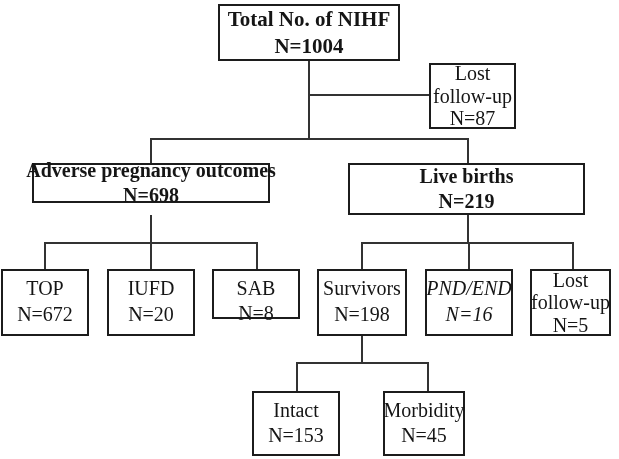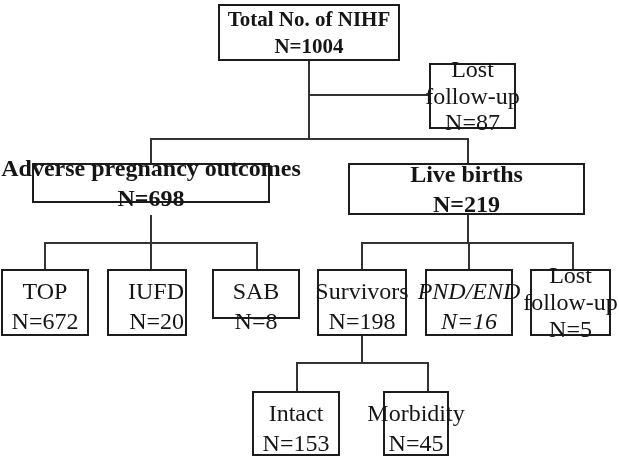--- a/index.html
+++ b/index.html
@@ -14,21 +14,21 @@
   }
   .node {
     position: absolute;
     box-sizing: border-box;
     border: 2px solid #1c1c1c;
     background: #ffffff;
     display: flex;
     flex-direction: column;
     align-items: center;
     text-align: center;
-    font-size: 24px;
+    font-size: 20px;
     line-height: 1.25;
   }
   .node.center { justify-content: center; font-weight: bold; }
   .node.spread { justify-content: space-between; padding: 5px 1px 7px 1px; }
   .node.tri { justify-content: center; line-height: 1.12; }
   .node.big { font-size: 21px; }
   .conn {
     position: absolute;
     background: #333333;
   }
@@ -78,21 +78,21 @@
   <div class="node center" style="left:348px; top:163px; width:237px; height:52px;">
     <span>Live births</span>
     <span>N=219</span>
   </div>
 
   <div class="node spread" style="left:1px; top:269px; width:88px; height:67px;">
     <span>TOP</span>
     <span>N=672</span>
   </div>
 
-  <div class="node spread" style="left:107px; top:269px; width:80px; height:67px;align-items:flex-end;">
+  <div class="node spread" style="left:107px; top:269px; width:88px; height:67px;">
     <span>IUFD</span>
     <span>N=20</span>
   </div>
 
   <div class="node spread" style="left:212px; top:269px; width:88px; height:50px;">
     <span>SAB</span>
     <span>N=8</span>
   </div>
 
   <div class="node spread" style="left:317px; top:269px; width:90px; height:67px;">
@@ -109,18 +109,18 @@
     <span>Lost</span>
     <span>follow-up</span>
     <span>N=5</span>
   </div>
 
   <div class="node spread" style="left:252px; top:391px; width:88px; height:65px;">
     <span>Intact</span>
     <span>N=153</span>
   </div>
 
-  <div class="node spread" style="left:383px; top:391px; width:66px; height:65px;">
+  <div class="node spread" style="left:383px; top:391px; width:82px; height:65px;">
     <span>Morbidity</span>
     <span>N=45</span>
   </div>
 
 </div>
 
 </body></html>

